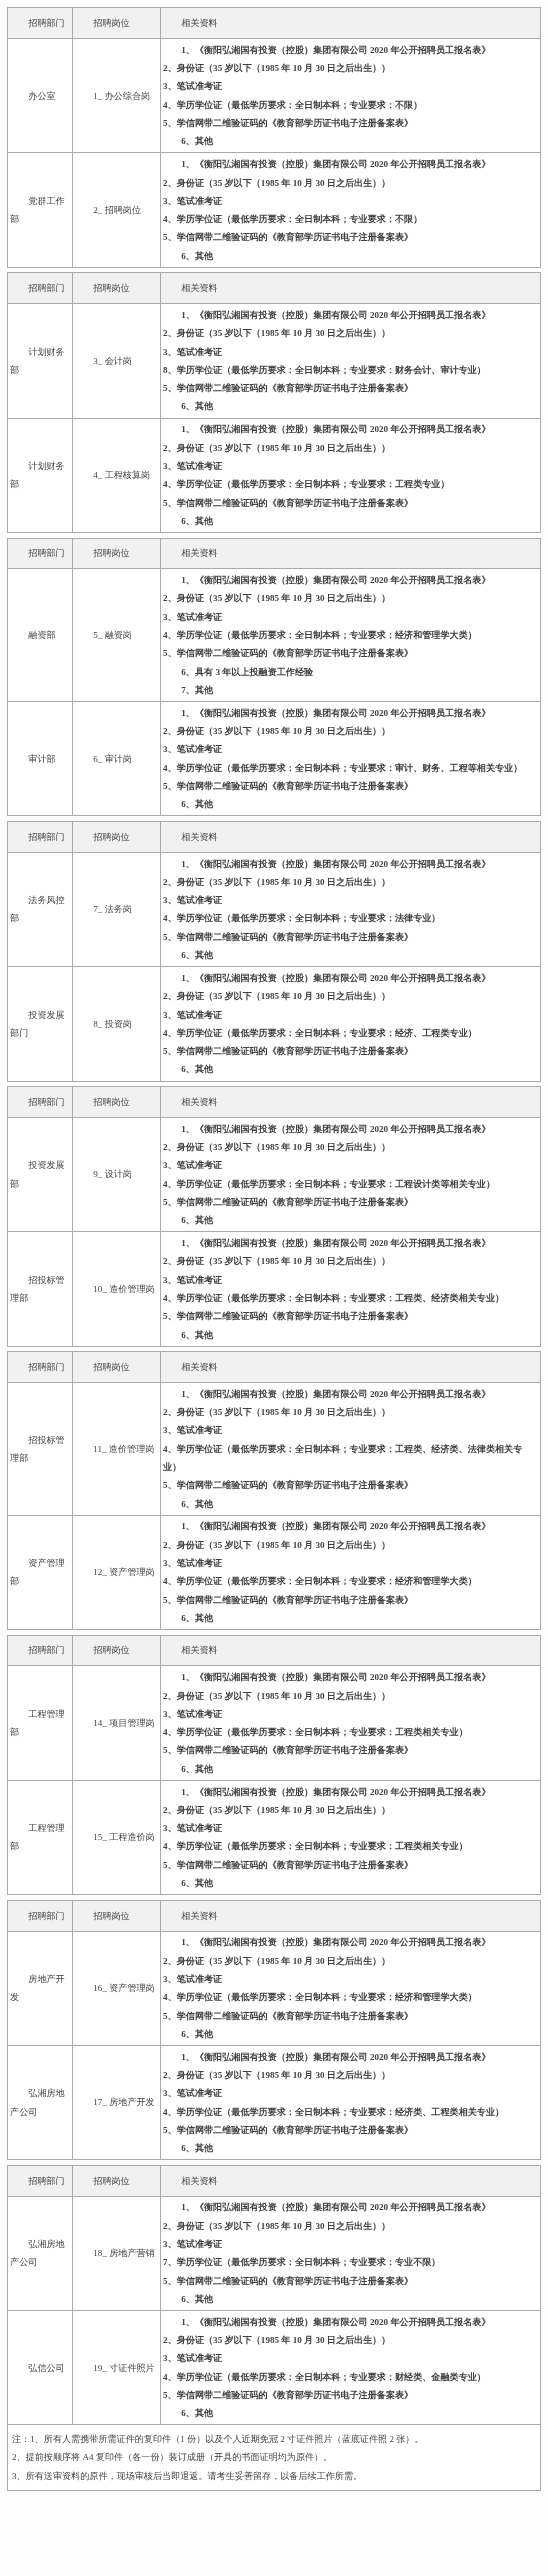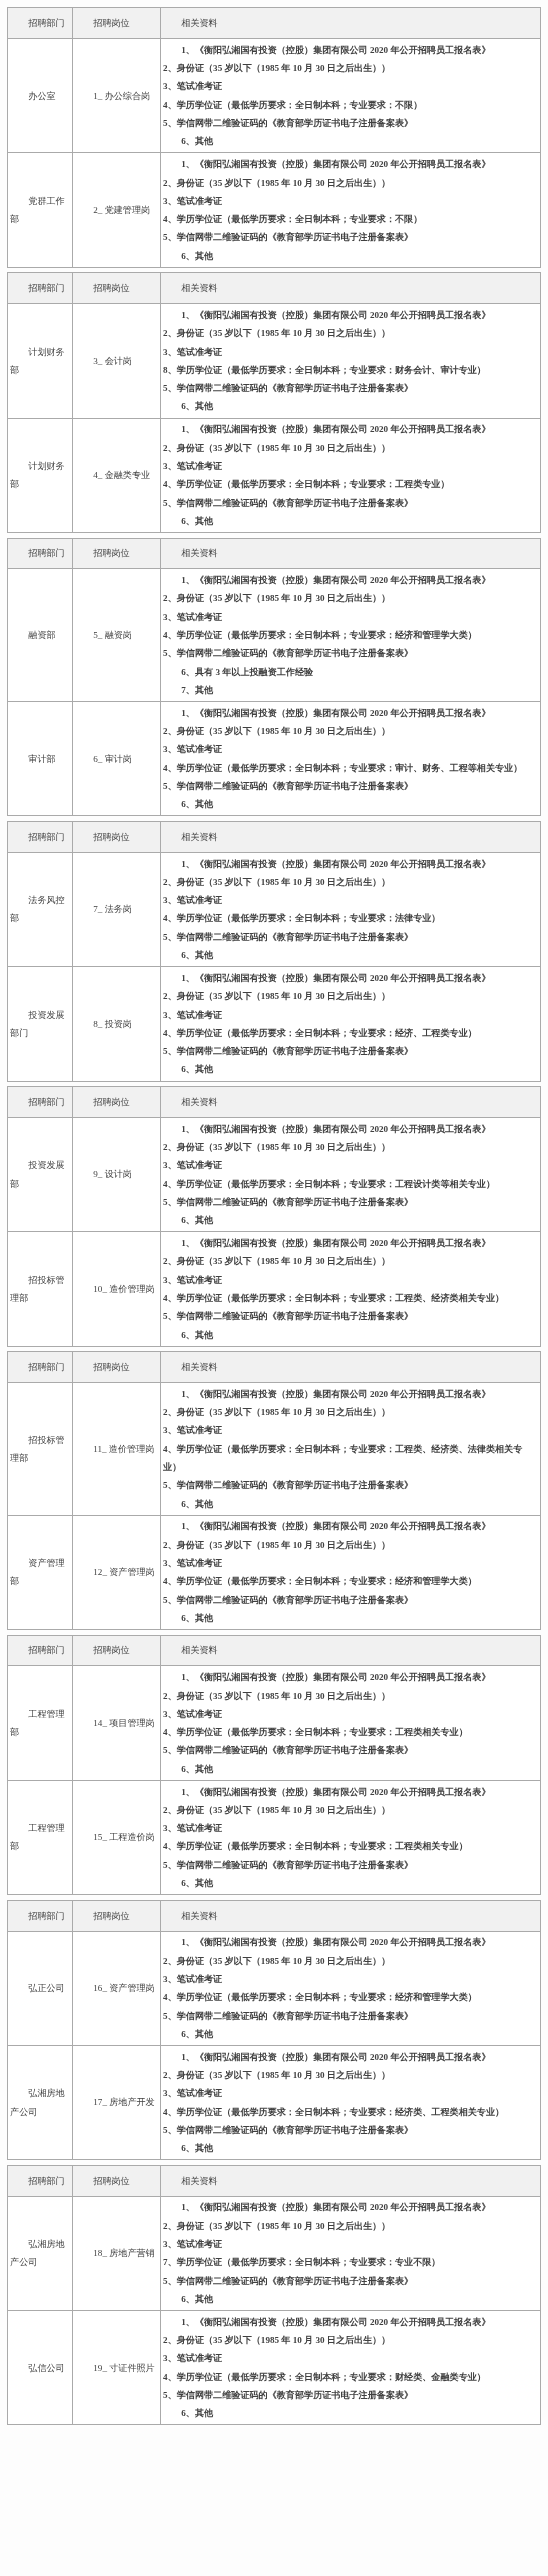--- a/index.html
+++ b/index.html
@@ -51,21 +51,21 @@
             <p>4、学历学位证（最低学历要求：全日制本科；专业要求：不限）</p>
             <p>5、学信网带二维验证码的《教育部学历证书电子注册备案表》</p>
             <p class="ind">6、其他</p>
           </td>
         </tr>
         <tr>
           <td>
             <p class="ind">党群工作部</p>
           </td>
           <td>
-            <p class="ind">2_ 党建管理岗</p>
+            <p class="ind">2_ 招聘岗位</p>
           </td>
           <td class="mats">
             <p class="ind">1、《衡阳弘湘国有投资（控股）集团有限公司 2020 年公开招聘员工报名表》</p>
             <p>2、身份证（35 岁以下（1985 年 10 月 30 日之后出生））</p>
             <p>3、笔试准考证</p>
             <p>4、学历学位证（最低学历要求：全日制本科；专业要求：不限）</p>
             <p>5、学信网带二维验证码的《教育部学历证书电子注册备案表》</p>
             <p class="ind">6、其他</p>
           </td>
         </tr>
@@ -103,21 +103,21 @@
             <p>8、学历学位证（最低学历要求：全日制本科；专业要求：财务会计、审计专业）</p>
             <p>5、学信网带二维验证码的《教育部学历证书电子注册备案表》</p>
             <p class="ind">6、其他</p>
           </td>
         </tr>
         <tr>
           <td>
             <p class="ind">计划财务部</p>
           </td>
           <td>
-            <p class="ind">4_ 金融类专业</p>
+            <p class="ind">4_ 工程核算岗</p>
           </td>
           <td class="mats">
             <p class="ind">1、《衡阳弘湘国有投资（控股）集团有限公司 2020 年公开招聘员工报名表》</p>
             <p>2、身份证（35 岁以下（1985 年 10 月 30 日之后出生））</p>
             <p>3、笔试准考证</p>
             <p>4、学历学位证（最低学历要求：全日制本科；专业要求：工程类专业）</p>
             <p>5、学信网带二维验证码的《教育部学历证书电子注册备案表》</p>
             <p class="ind">6、其他</p>
           </td>
         </tr>
@@ -397,21 +397,21 @@
           </th>
           <th>
             <p class="ind">招聘岗位</p>
           </th>
           <th>
             <p class="ind">相关资料</p>
           </th>
         </tr>
         <tr>
           <td>
-            <p class="ind">弘正公司</p>
+            <p class="ind">房地产开发</p>
           </td>
           <td>
             <p class="ind">16_ 资产管理岗</p>
           </td>
           <td class="mats">
             <p class="ind">1、《衡阳弘湘国有投资（控股）集团有限公司 2020 年公开招聘员工报名表》</p>
             <p>2、身份证（35 岁以下（1985 年 10 月 30 日之后出生））</p>
             <p>3、笔试准考证</p>
             <p>4、学历学位证（最低学历要求：全日制本科；专业要求：经济和管理学大类）</p>
             <p>5、学信网带二维验证码的《教育部学历证书电子注册备案表》</p>
@@ -477,18 +477,25 @@
           <td>
             <p class="ind">19_ 寸证件照片</p>
           </td>
           <td class="mats">
             <p class="ind">1、《衡阳弘湘国有投资（控股）集团有限公司 2020 年公开招聘员工报名表》</p>
             <p>2、身份证（35 岁以下（1985 年 10 月 30 日之后出生））</p>
             <p>3、笔试准考证</p>
             <p>4、学历学位证（最低学历要求：全日制本科；专业要求：财经类、金融类专业）</p>
             <p>5、学信网带二维验证码的《教育部学历证书电子注册备案表》</p>
             <p class="ind">6、其他</p>
+          </td>
+        </tr>
+        <tr>
+          <td class="notes-cell" colspan="3">
+            <p>注：1、所有人需携带所需证件的复印件（1 份）以及个人近期免冠 2 寸证件照片（蓝底证件照 2 张）。</p>
+            <p>2、提前按顺序将 A4 复印件（各一份）装订成册（开具的书面证明均为原件）。</p>
+            <p>3、所有送审资料的原件，现场审核后当即退返。请考生妥善留存，以备后续工作所需。</p>
           </td>
         </tr>
       </tbody>
     </table>
   </div>
 
 
 </body></html>

